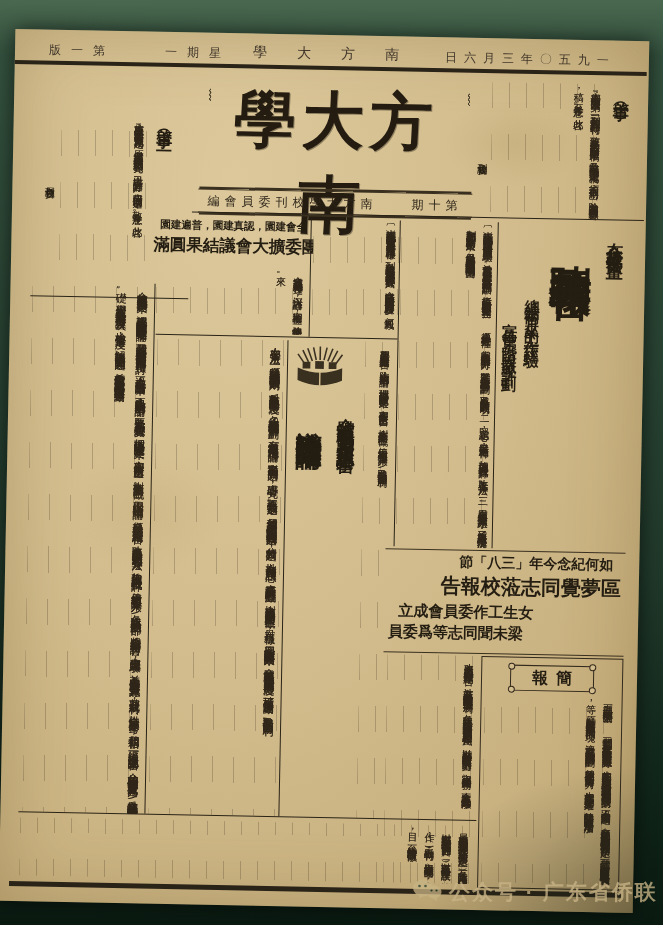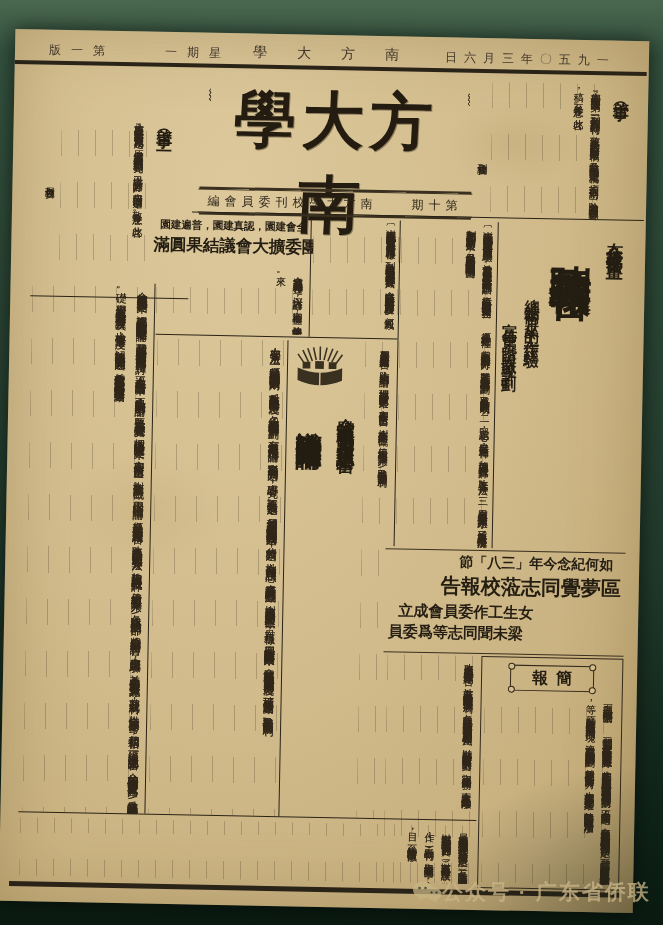--- a/index.html
+++ b/index.html
@@ -124,21 +124,21 @@
     <div class="abs rule" style="left:18px;top:782px;width:458px;height:1px;"></div>
     <div class="abs v v-sm" style="left:20px;top:788px;width:452px;height:58px;">最後由學習組傳達了關於紀念「三八」節大會的決定：（一）各隊一致表示熱烈響應，以實際行動來紀念這個偉大的節日；（二）以班爲單位舉行座談，檢討婦女工作；（三）出版特刊，表揚模範女同學。會後並由文工團表演節目，至十時許始盡歡而散。</div>
 
     <div class="abs rule" style="left:10px;top:852px;width:612px;height:5px;"></div>
 
     <div class="abs stain" style="left:430px;top:60px;width:140px;height:90px;background:radial-gradient(ellipse,rgba(125,95,35,.10),transparent 70%);"></div>
     <div class="abs stain" style="left:60px;top:420px;width:160px;height:120px;background:radial-gradient(ellipse,rgba(125,95,35,.08),transparent 70%);"></div>
     <div class="abs" style="right:0;bottom:0;width:220px;height:160px;background:radial-gradient(ellipse at 100% 100%,rgba(20,30,20,.35),transparent 65%);"></div>
   </div>
 
-  <div class="abs" style="left:412px;top:878px;display:flex;align-items:center;z-index:5;">
+  <div class="abs" style="left:412px;top:878px;display:flex;align-items:flex-start;gap:7px;z-index:5;">
     <span style="display:inline-block;width:30px;height:24px;opacity:.75;">
       <svg width="30" height="24" viewBox="0 0 30 24">
         <ellipse cx="11" cy="10" rx="10" ry="8.5" fill="#c8b484"></ellipse>
         <circle cx="7.5" cy="8" r="1.3" fill="#24402f"></circle>
           <circle cx="13.5" cy="8" r="1.3" fill="#24402f"></circle>
         <path d="M8,17.5 L6.5,21 L11,18.5 Z" fill="#c8b484"></path>
         <ellipse cx="22" cy="14" rx="7.5" ry="6.5" fill="#c8b484"></ellipse>
         <circle cx="19.5" cy="12.5" r="1.1" fill="#24402f"></circle>
           <circle cx="24.5" cy="12.5" r="1.1" fill="#24402f"></circle>
         <path d="M24,20 L26,23 L21,21 Z" fill="#c8b484"></path>

